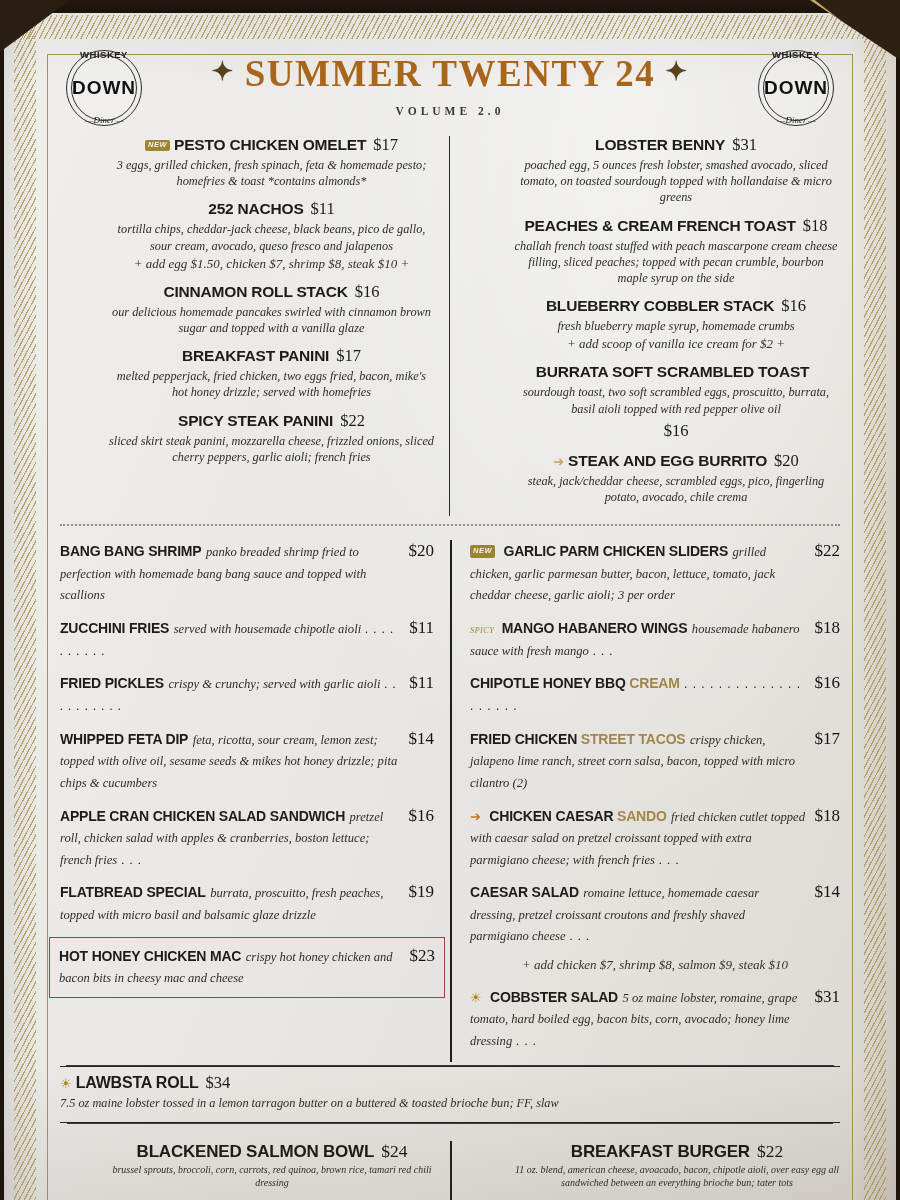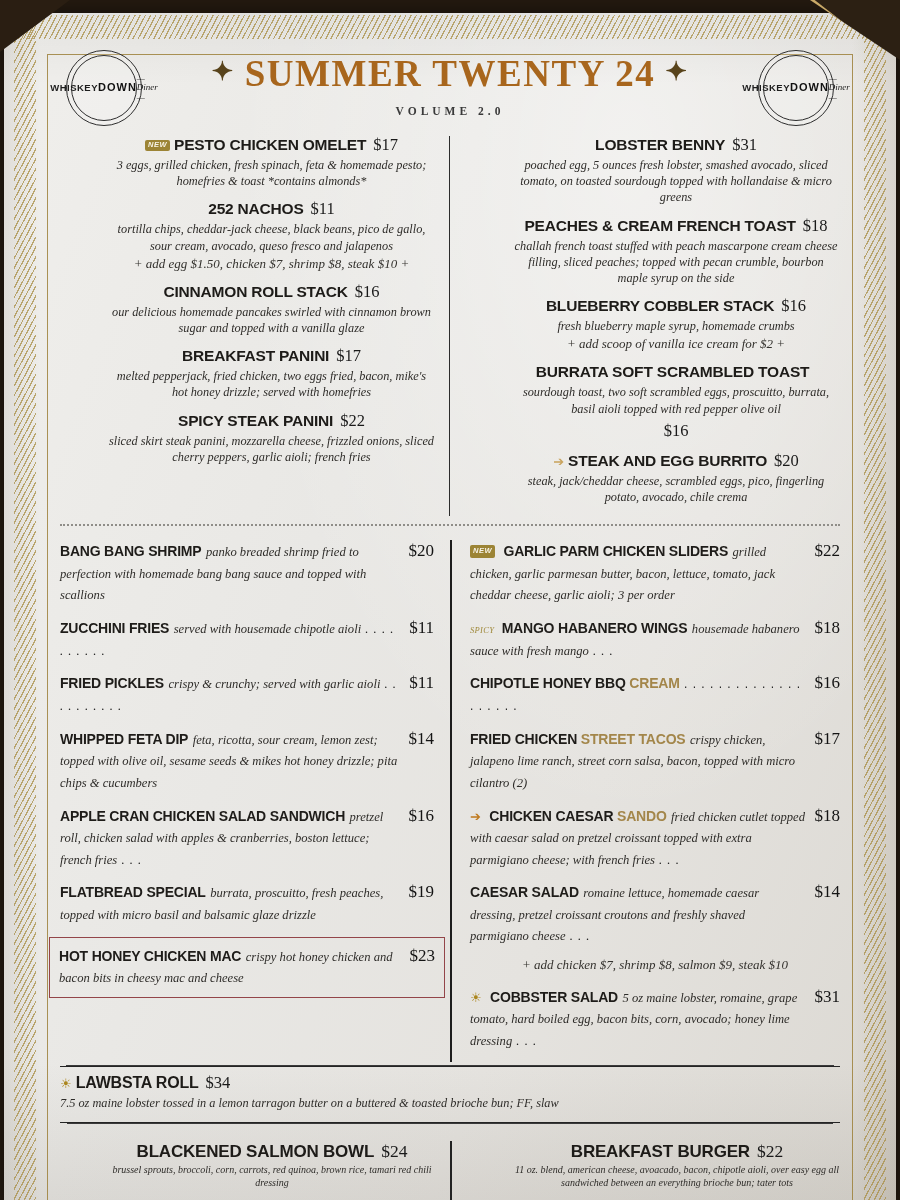--- a/index.html
+++ b/index.html
@@ -34,23 +34,23 @@
   .hatch-right{top:15px;bottom:0;right:14px;width:22px;}
   .gold-frame{position:absolute;z-index:2;top:54px;left:47px;right:47px;bottom:-8px;
     border:1px solid rgba(156,128,58,.85);border-bottom:none;}
   
   .content{position:absolute;z-index:3;top:30px;left:60px;right:60px;}
   
   .hdr{display:flex;align-items:flex-start;justify-content:space-between;padding:14px 6px 4px;}
   .logo{width:74px;height:74px;border-radius:50%;border:1.6px solid #2d2d2d;flex:0 0 auto;
     display:flex;align-items:center;justify-content:center;background:rgba(255,255,255,.15);margin-top:6px;}
   .logo-inner{width:64px;height:64px;border-radius:50%;border:1px solid #2d2d2d;
-    display:flex;flex-direction:row;align-items:center;justify-content:center;line-height:1.05;}
+    display:flex;flex-direction:column;align-items:center;justify-content:center;line-height:1.05;gap:18px;}
   .logo-top{font-size:9.5px;font-weight:bold;letter-spacing:.5px;color:#1d1d1d;}
-  .logo-mid{font-size:11px;font-weight:800;letter-spacing:1px;color:#111;}
+  .logo-mid{font-size:19px;font-weight:800;letter-spacing:1px;color:#111;}
   .logo-script{font-family:"Liberation Serif",serif;font-style:italic;font-size:9px;color:#222;}
   .logo-script::before{content:"— ";letter-spacing:-1px;}
   .logo-script::after{content:" —";letter-spacing:-1px;}
   .hdr-center{flex:1;text-align:center;padding-top:8px;}
   .title-row{font-family:"Liberation Serif",serif;font-weight:bold;font-size:37px;
     color:#a8661d;letter-spacing:1.5px;white-space:nowrap;}
   .sparkle{color:#58431b;font-size:26px;vertical-align:6px;padding:0 10px;}
   .subtitle{margin-top:10px;font-family:"Liberation Serif",serif;font-size:11.5px;font-weight:bold;
     letter-spacing:4px;color:#3a3a3a;}
   

